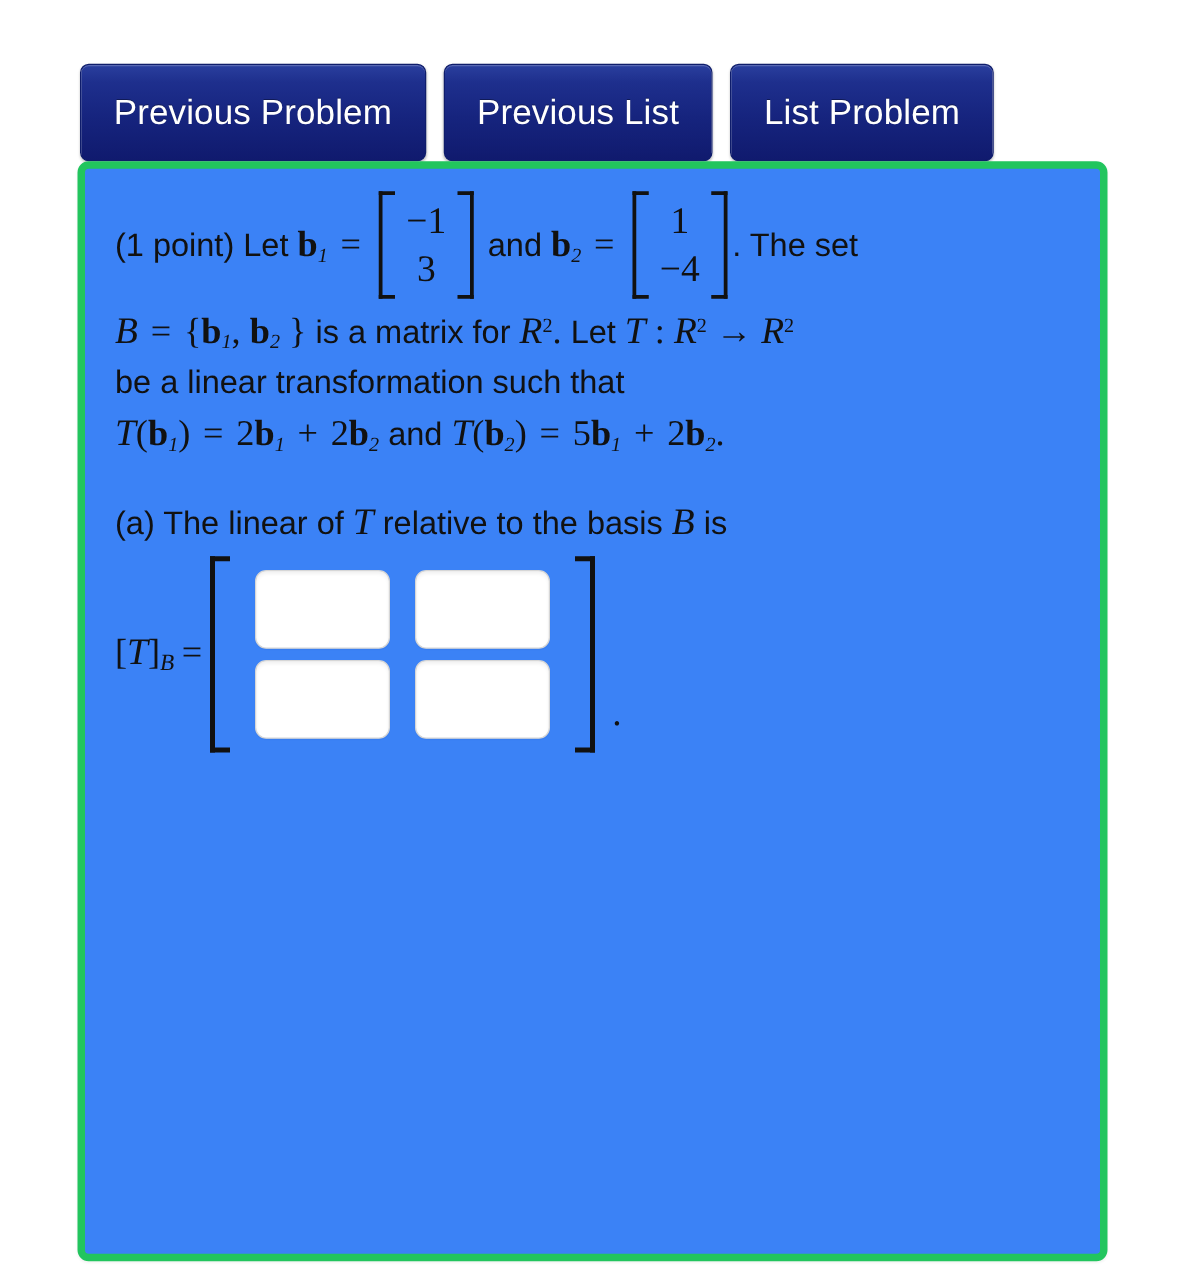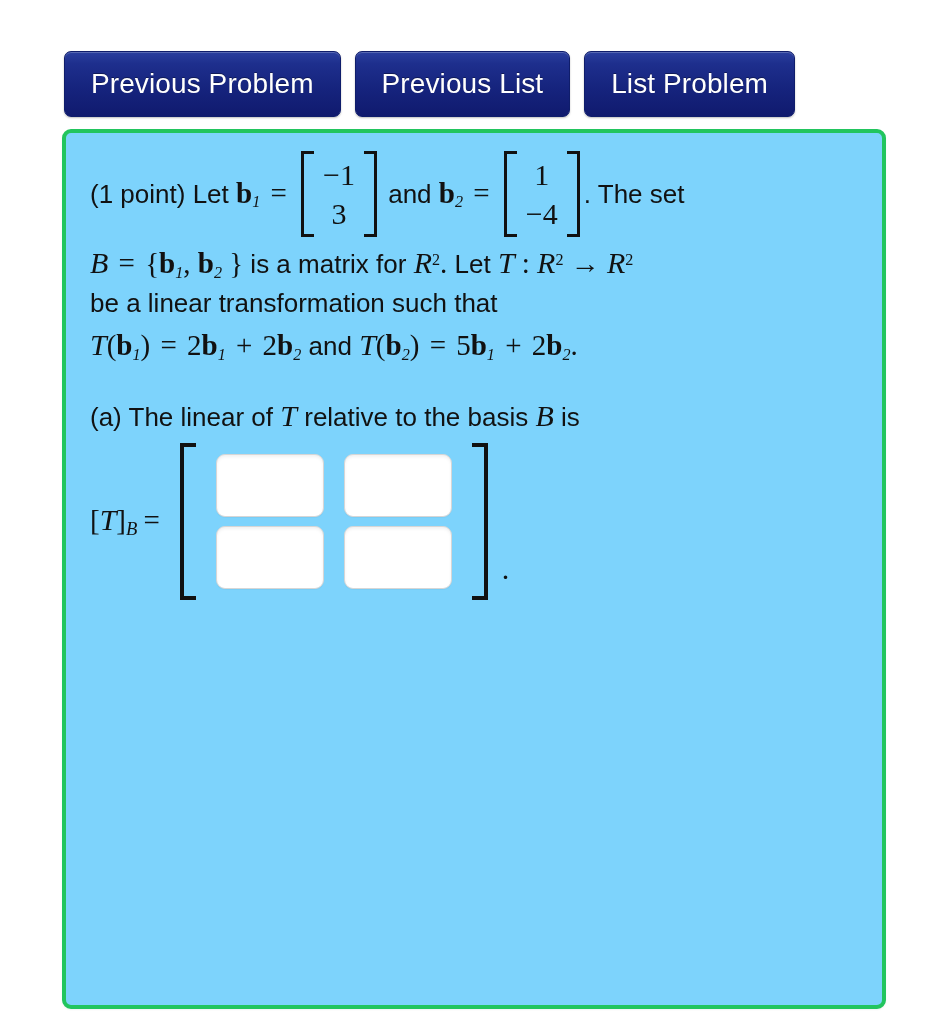--- a/index.html
+++ b/index.html
@@ -11,41 +11,41 @@
   }
   .page { position: relative; width: 944px; height: 1024px; background: #fff; overflow: hidden; }
 
   
   .navbar {
     position: absolute; left: 64px; top: 51px;
     display: flex; gap: 14px; align-items: flex-start;
   }
   .navbtn {
     display: inline-flex; align-items: center; justify-content: center;
-    height: 66px;
+    height: 78px;
     padding: 0 26px;
     border-radius: 7px;
     border: 1px solid #0f1d6b;
     background: linear-gradient(to bottom, #2a3f9e 0%, #1e2f8d 18%, #16247e 55%, #101a6e 100%);
     color: #ffffff;
     font-size: 28px;
     font-family: "Liberation Sans", sans-serif;
     letter-spacing: 0.1px;
     text-shadow: 0 -1px 0 rgba(0,0,0,0.35);
     box-shadow: inset 0 1px 0 rgba(255,255,255,0.22), 0 1px 2px rgba(0,0,0,0.25);
     cursor: pointer;
     white-space: nowrap;
   }
 
   
   .panel {
     position: absolute; left: 62px; top: 129px;
     width: 824px; height: 880px;
-    background: #7dd3fc;
-    border: 4px solid #22c55e;
+    background: #3b82f6;
+    border: 6px solid #22c55e;
     border-radius: 9px;
     box-shadow: 0 1px 2px rgba(0,0,0,0.05);
     padding: 18px 22px 20px 24px;
   }
 
   .body-text {
     color: #111;
     font-size: 26px;
     line-height: 1.30;
     font-family: "Liberation Sans", sans-serif;
@@ -87,21 +87,21 @@
   .line-block { margin-top: 4px; }
   .gap-lg { height: 30px; }
 
   
   .matrix-eq {
     display: flex; align-items: center;
     margin-top: 8px;
   }
   .matrix-label {
     font-family: "Liberation Serif", serif; font-size: 30px; color: #111;
-    white-space: nowrap; margin-right: 20px;
+    white-space: nowrap; margin-right: 6px;
   }
   .matrix-label .eqs { font-style: normal; padding-left: 6px; }
   .mbrk {
     width: 16px; align-self: stretch;
     border-top: 4px solid #111; border-bottom: 4px solid #111;
   }
   .mbrk-l { border-left: 4px solid #111; }
   .mbrk-r { border-right: 4px solid #111; }
   .mgrid {
     display: grid;

